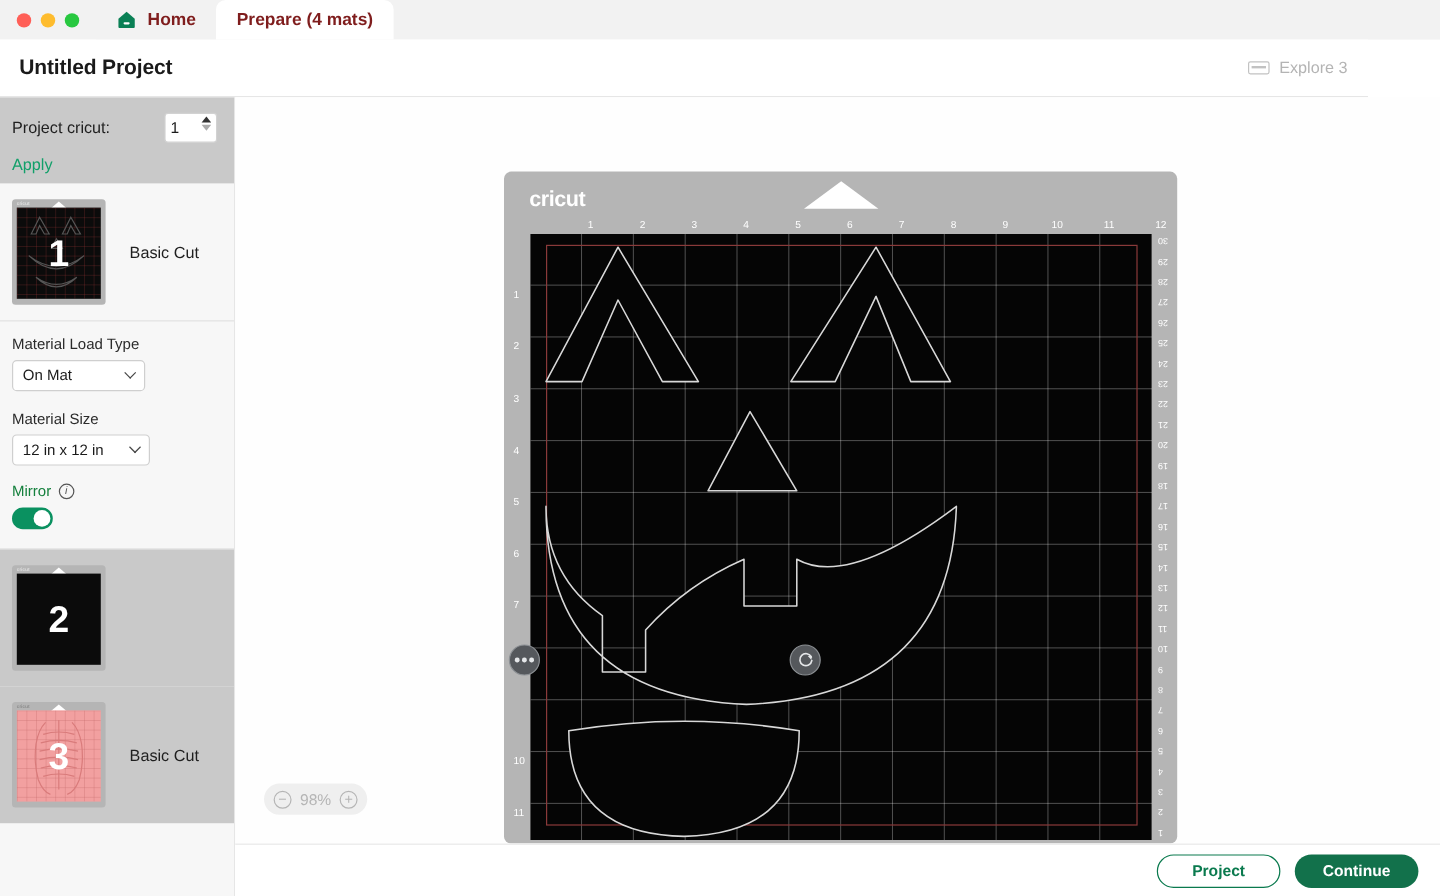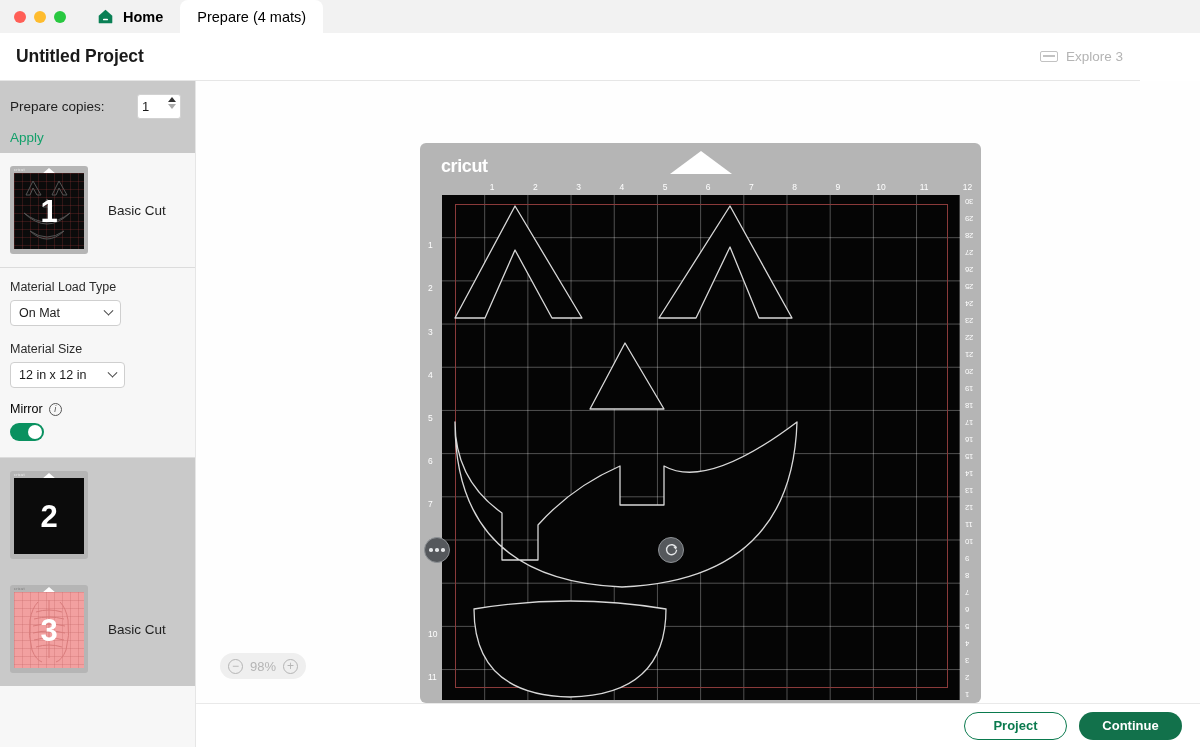--- a/index.html
+++ b/index.html
@@ -18,24 +18,24 @@
     display: flex; align-items: flex-end;
   }
   .traffic { display: flex; align-items: center; gap: 8px; padding: 0 14px 10px 14px; }
   .dot { width: 12px; height: 12px; border-radius: 50%; }
   .dot.red { background: #ff5f57; }
   .dot.amber { background: #febc2e; }
   .dot.green { background: #28c840; }
 
   .tab {
     height: 33px; display: flex; align-items: center; gap: 9px;
-    padding: 0 17px; font-size: 14.5px; color: #000000; font-weight: 600;
+    padding: 0 17px; font-size: 14.5px; color: #7f1d1d; font-weight: 600;
   }
   .tab.inactive { background: #f2f2f2; }
-  .tab.active { background: #ffffff; border-radius: 8px 8px 0 0; font-weight: 400; }
+  .tab.active { background: #ffffff; border-radius: 8px 8px 0 0; font-weight: 700; }
 
   .topright {
     margin-left: auto; display: flex; align-items: center; gap: 13px;
     padding: 0 15px 8px 0; font-size: 13.5px; color: #2d2d2d;
   }
   .help { display: flex; align-items: center; gap: 6px; }
   .circ-q {
     width: 16px; height: 16px; border: 1.4px solid #4a4a4a; border-radius: 50%;
     font-size: 10px; display: flex; align-items: center; justify-content: center;
     color: #4a4a4a; font-weight: 700;
@@ -148,21 +148,21 @@
     width: 111px; height: 26px; background: #fff; border: 1px solid #cfcfcf; border-radius: 4px;
     display: flex; align-items: center; padding: 0 8px; font-size: 12.5px; color: #1a1a1a;
     position: relative;
   }
   .select.wide { width: 115px; }
   .sel-chev {
     margin-left: auto; width: 7px; height: 7px; border-right: 1.5px solid #444;
     border-bottom: 1.5px solid #444; transform: rotate(45deg) translate(-2px,-2px);
   }
   .mirror-row { display: flex; align-items: center; gap: 6px; margin-top: 14px; }
-  .mirror-label { font-size: 12.5px; color: #000000; }
+  .mirror-label { font-size: 12.5px; color: #15803d; }
   .info-ico {
     width: 13px; height: 13px; border: 1.2px solid #555; border-radius: 50%;
     font-size: 9px; display:flex; align-items:center; justify-content:center; color:#555; font-style: italic;
   }
   .toggle {
     margin-top: 7px; width: 34px; height: 18px; background: #0a9160; border-radius: 9px;
     position: relative;
   }
   .toggle::after {
     content:''; position:absolute; right: 2px; top: 2px; width: 14px; height: 14px;
@@ -285,21 +285,21 @@
   <div class="explore">
     <span class="machine-ico"></span>
     <span>Explore 3</span>
   </div>
 </div>
 
 <div class="leftpanel">
 
   <div class="copies-box">
     <div class="copies-row">
-      <span class="copies-label">Prepare copies:</span>
+      <span class="copies-label">Project cricut:</span>
       <div class="stepper">
         <span class="stepper-val">1</span>
         <span class="arrows">
           <span class="arr-up"></span>
           <span class="arr-dn"></span>
         </span>
       </div>
     </div>
     <div class="apply">Apply</div>
   </div>

